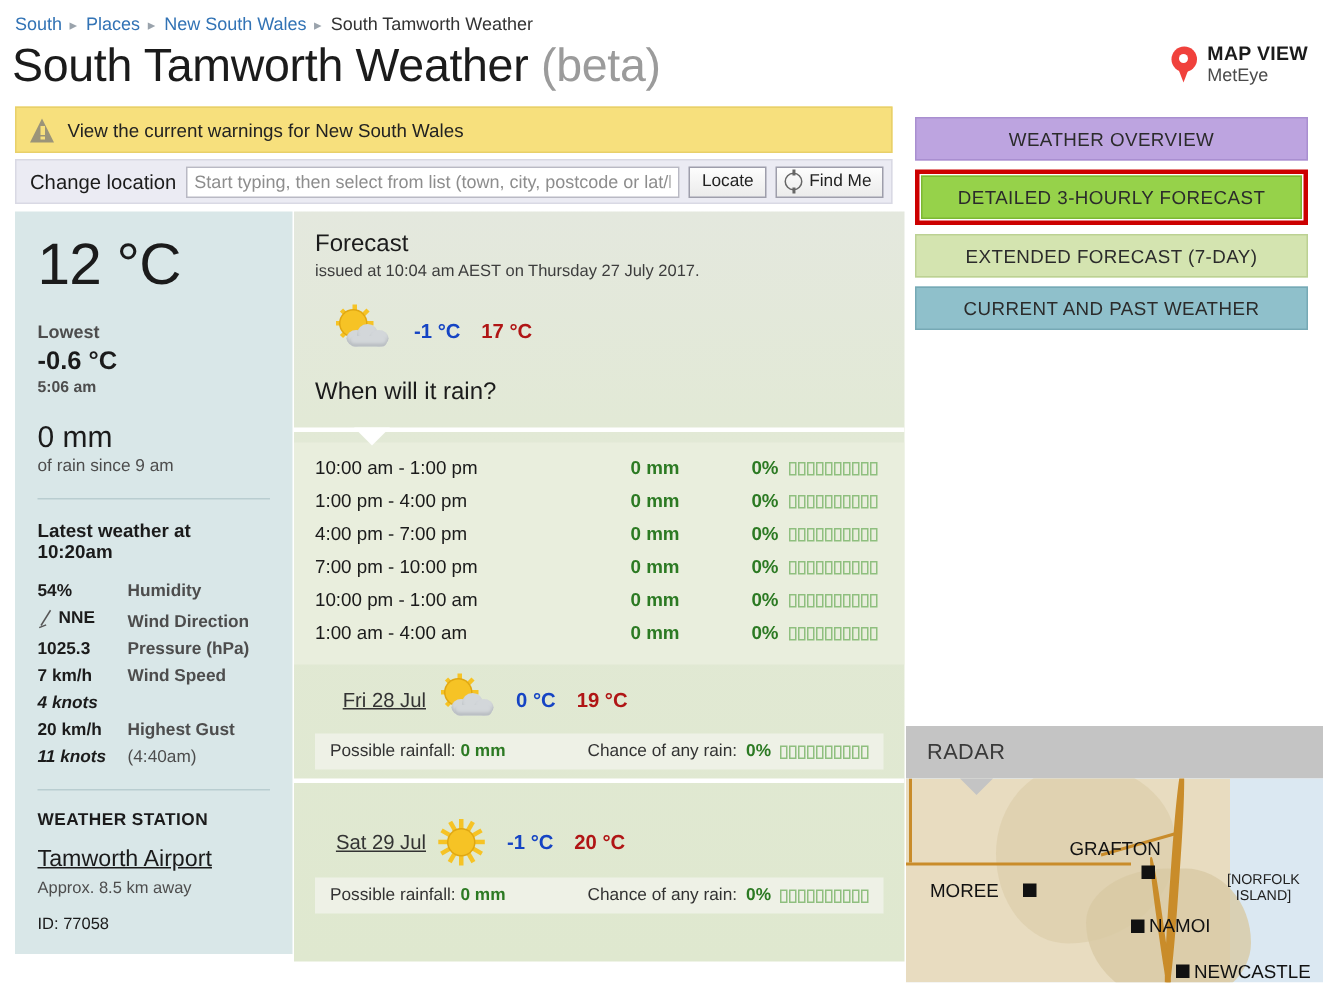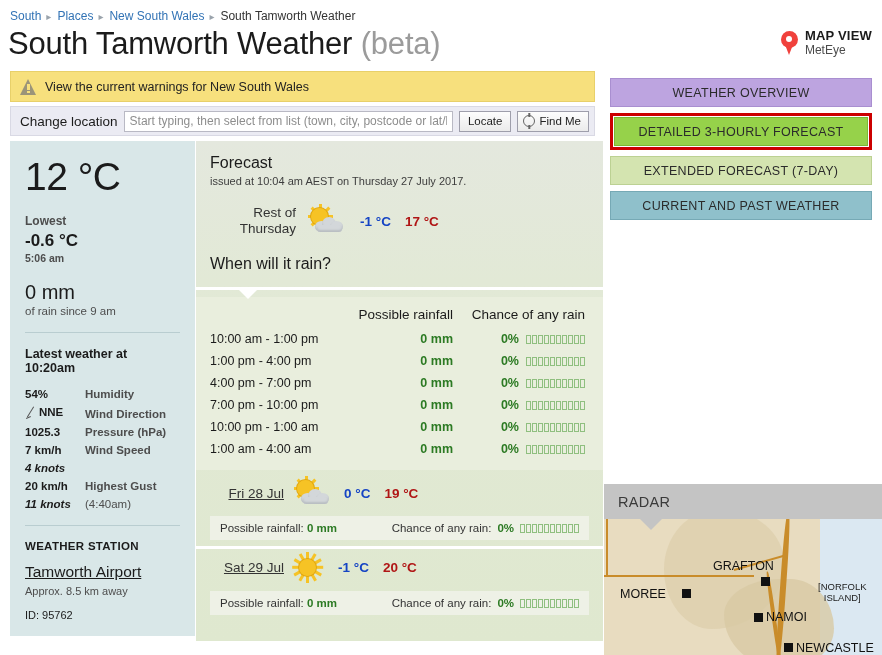--- a/index.html
+++ b/index.html
@@ -243,21 +243,21 @@
   }
   .pct { color: #2c7a23; font-weight: bold; }
   .gauge { display: flex; gap: 1px; }
   .gauge i {
     display: block; width: 5px; height: 9px;
     border: 1px solid #8fbf7f; background: transparent;
   }
 
   
   .daycard { padding: 8px 14px 0 14px; }
-  .daycard.sep { border-top: 3px solid #ffffff; margin-top: 6px; padding-top: 2px; }
+  .daycard.sep { border-top: 3px solid #ffffff; margin-top: 6px; padding-top: 23px; }
   .day-row { display: flex; align-items: center; gap: 6px; }
   .day-name {
     font-size: 13.5px; color: #333; width: 74px; text-align: right; text-decoration: underline;
   }
   .day-strip {
     background: #eef1e6; margin: 8px 0 0 0; padding: 6px 10px;
     display: flex; align-items: center; font-size: 11.5px; color: #333;
   }
   .day-strip .left { flex: 1; }
   .day-strip .right { display: flex; align-items: center; gap: 6px; }
@@ -456,35 +456,31 @@
       <div class="row">
         <span class="sub">11 knots</span>
         <span class="subv">(4:40am)</span>
       </div>
     </div>
 
     <div class="hr"></div>
     <div class="station-hd">WEATHER STATION</div>
     <div class="station-name">Tamworth Airport</div>
     <div class="station-dist">Approx. 8.5 km away</div>
-    <div class="station-id">ID: 95762</div>
+    <div class="station-id">ID: 77058</div>
 
   </div>
 
   <div class="fcpanel">
     <div class="fc-hd">
       <div class="fc-title">Forecast</div>
       <div class="fc-issued">issued at 10:04 am AEST on Thursday 27 July 2017.</div>
     </div>
 
     <div class="today-row">
-      <div class="today-label">
-        <div>Rest of</div>
-        <div>Thursday</div>
-      </div>
       <div class="wicon partly">
         <div class="ray" style="transform:rotate(0deg)"></div>
         <div class="ray" style="transform:rotate(45deg)"></div>
         <div class="ray" style="transform:rotate(90deg)"></div>
         <div class="ray" style="transform:rotate(135deg)"></div>
         <div class="sun"></div>
         <div class="cloud">
           <div class="b" style="left:0;top:4px;width:13px;height:11px"></div>
           <div class="b" style="left:7px;top:0;width:14px;height:14px"></div>
           <div class="b" style="left:15px;top:4px;width:13px;height:11px"></div>
@@ -498,25 +494,20 @@
     </div>
 
     <div class="whenrain">When will it rain?</div>
 
     <div class="notch-wrap">
       <div class="notch-line"></div>
       <div class="notch"></div>
     </div>
 
     <div class="raintable">
-      <div class="rt-head">
-        <div class="c1"></div>
-        <div class="c2">Possible rainfall</div>
-        <div class="c3">Chance of any rain</div>
-      </div>
       <div id="rain-rows">
           <div class="rt-row">
             <div class="c1">10:00 am - 1:00 pm</div>
             <div class="c2">0 mm</div>
             <div class="c3">
               <span class="pct">0%</span>
               <span class="gauge">
                 <i class=""></i>
                 <i class=""></i>
                 <i class=""></i>

